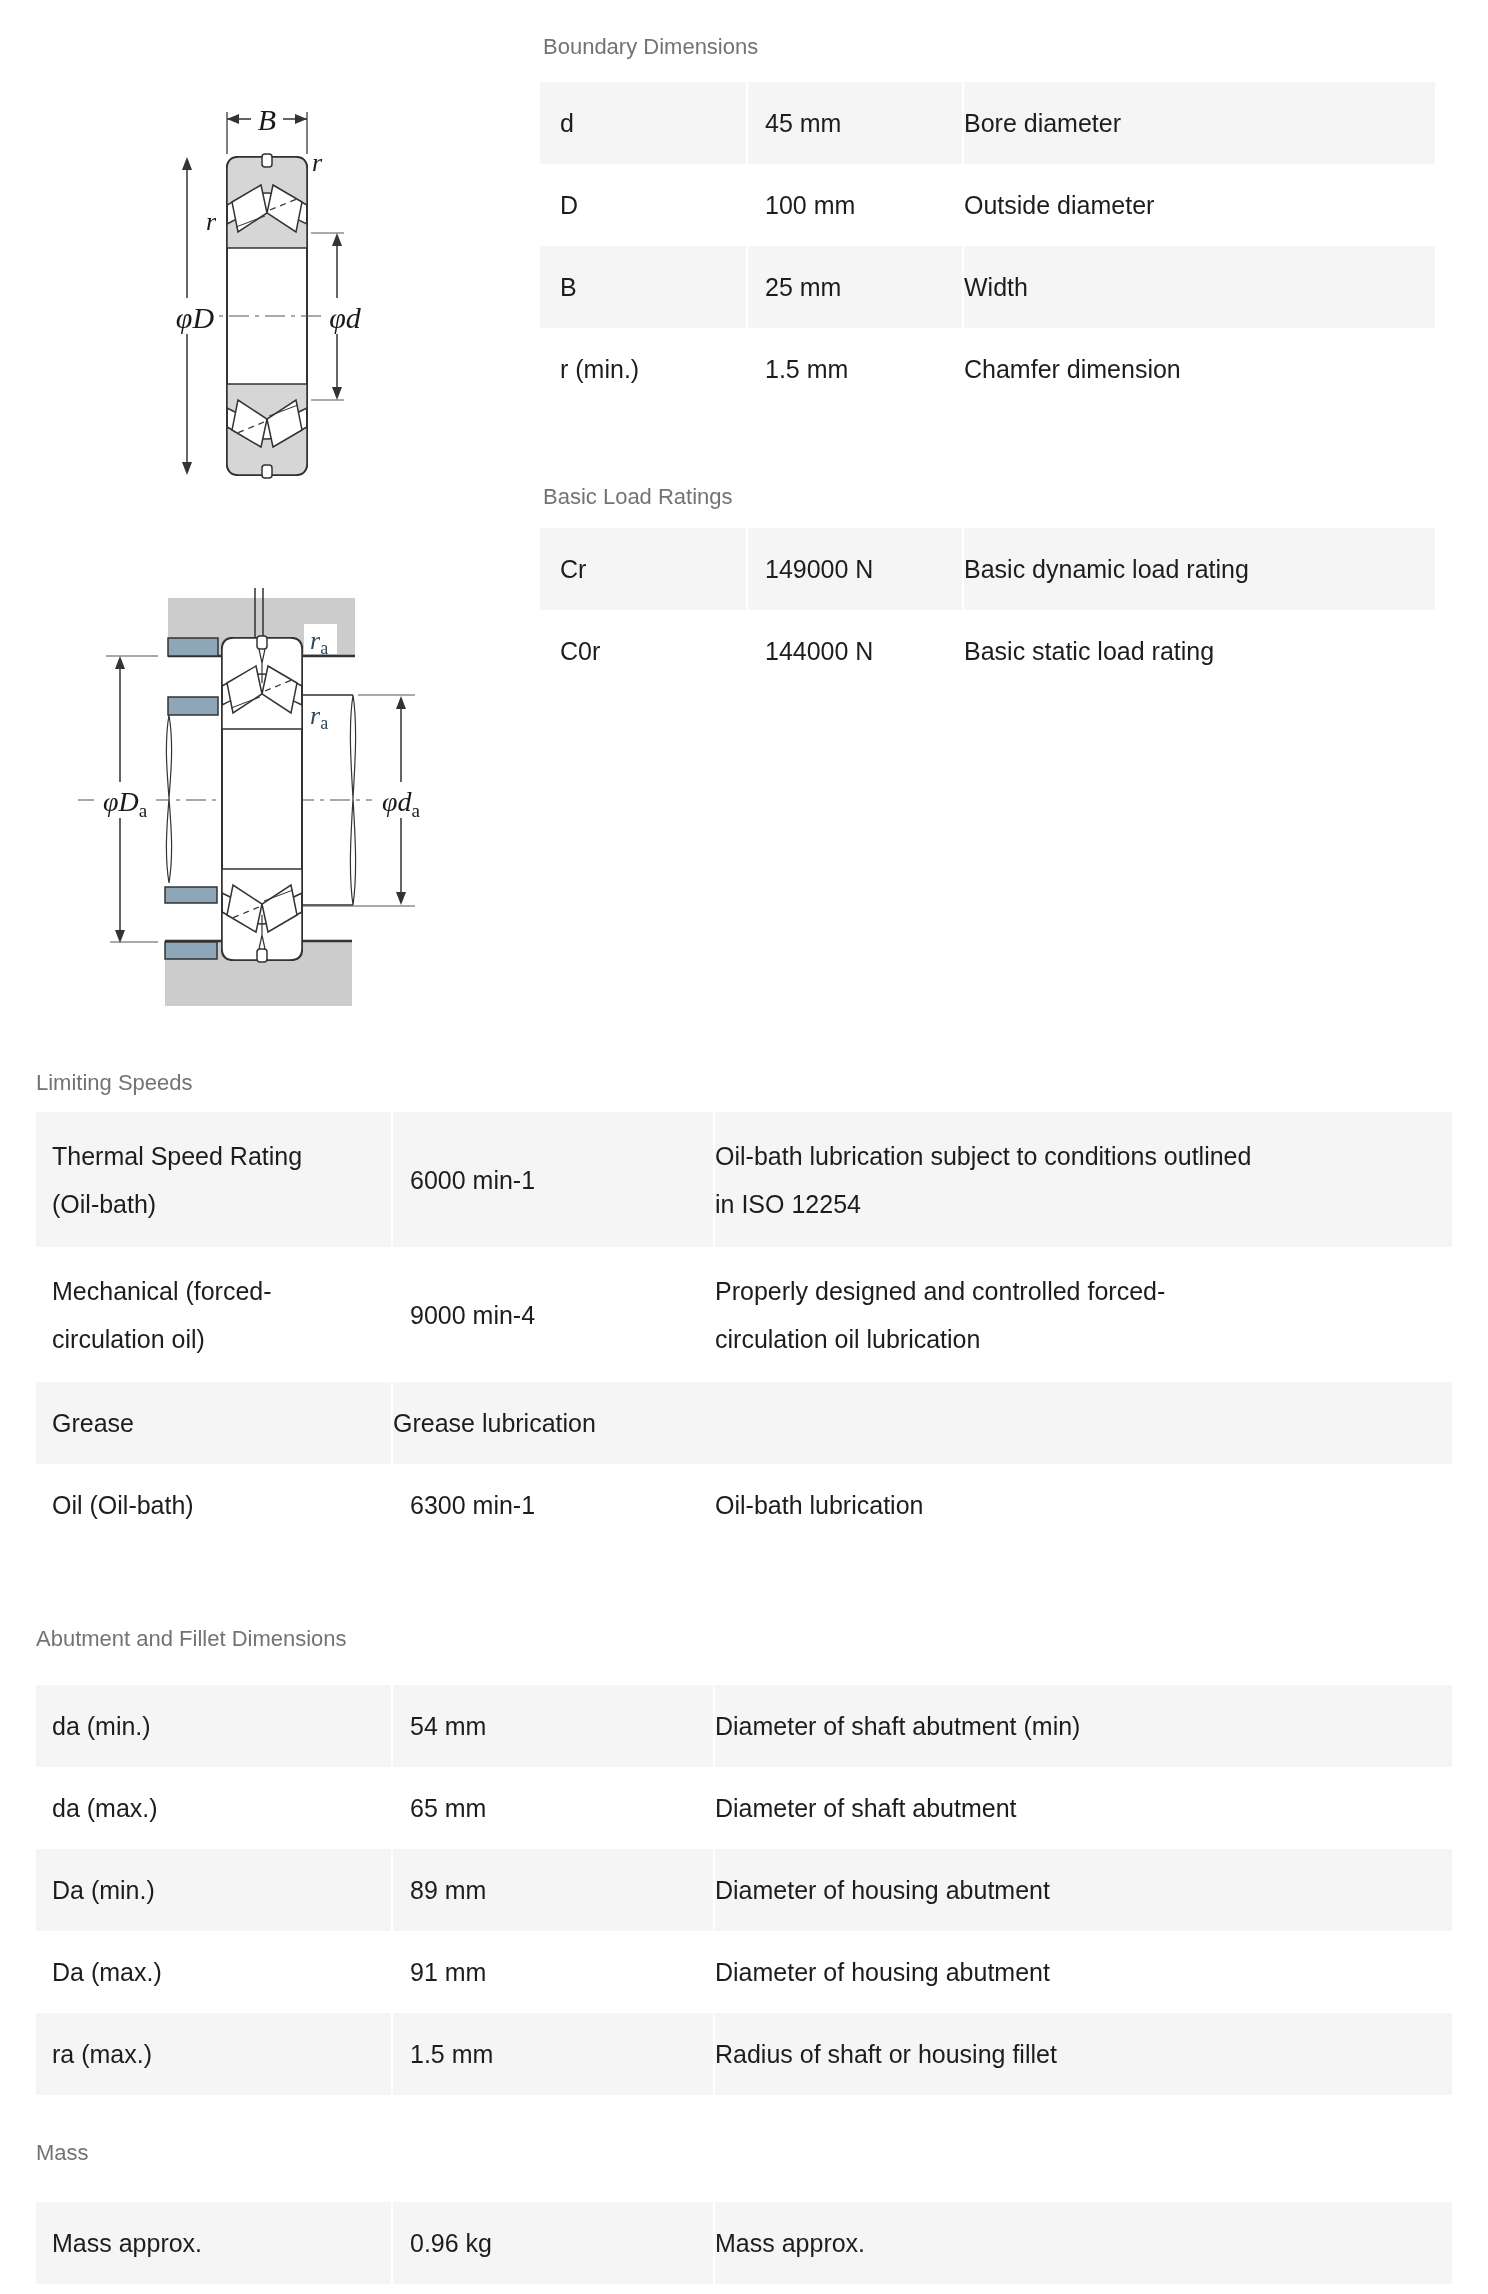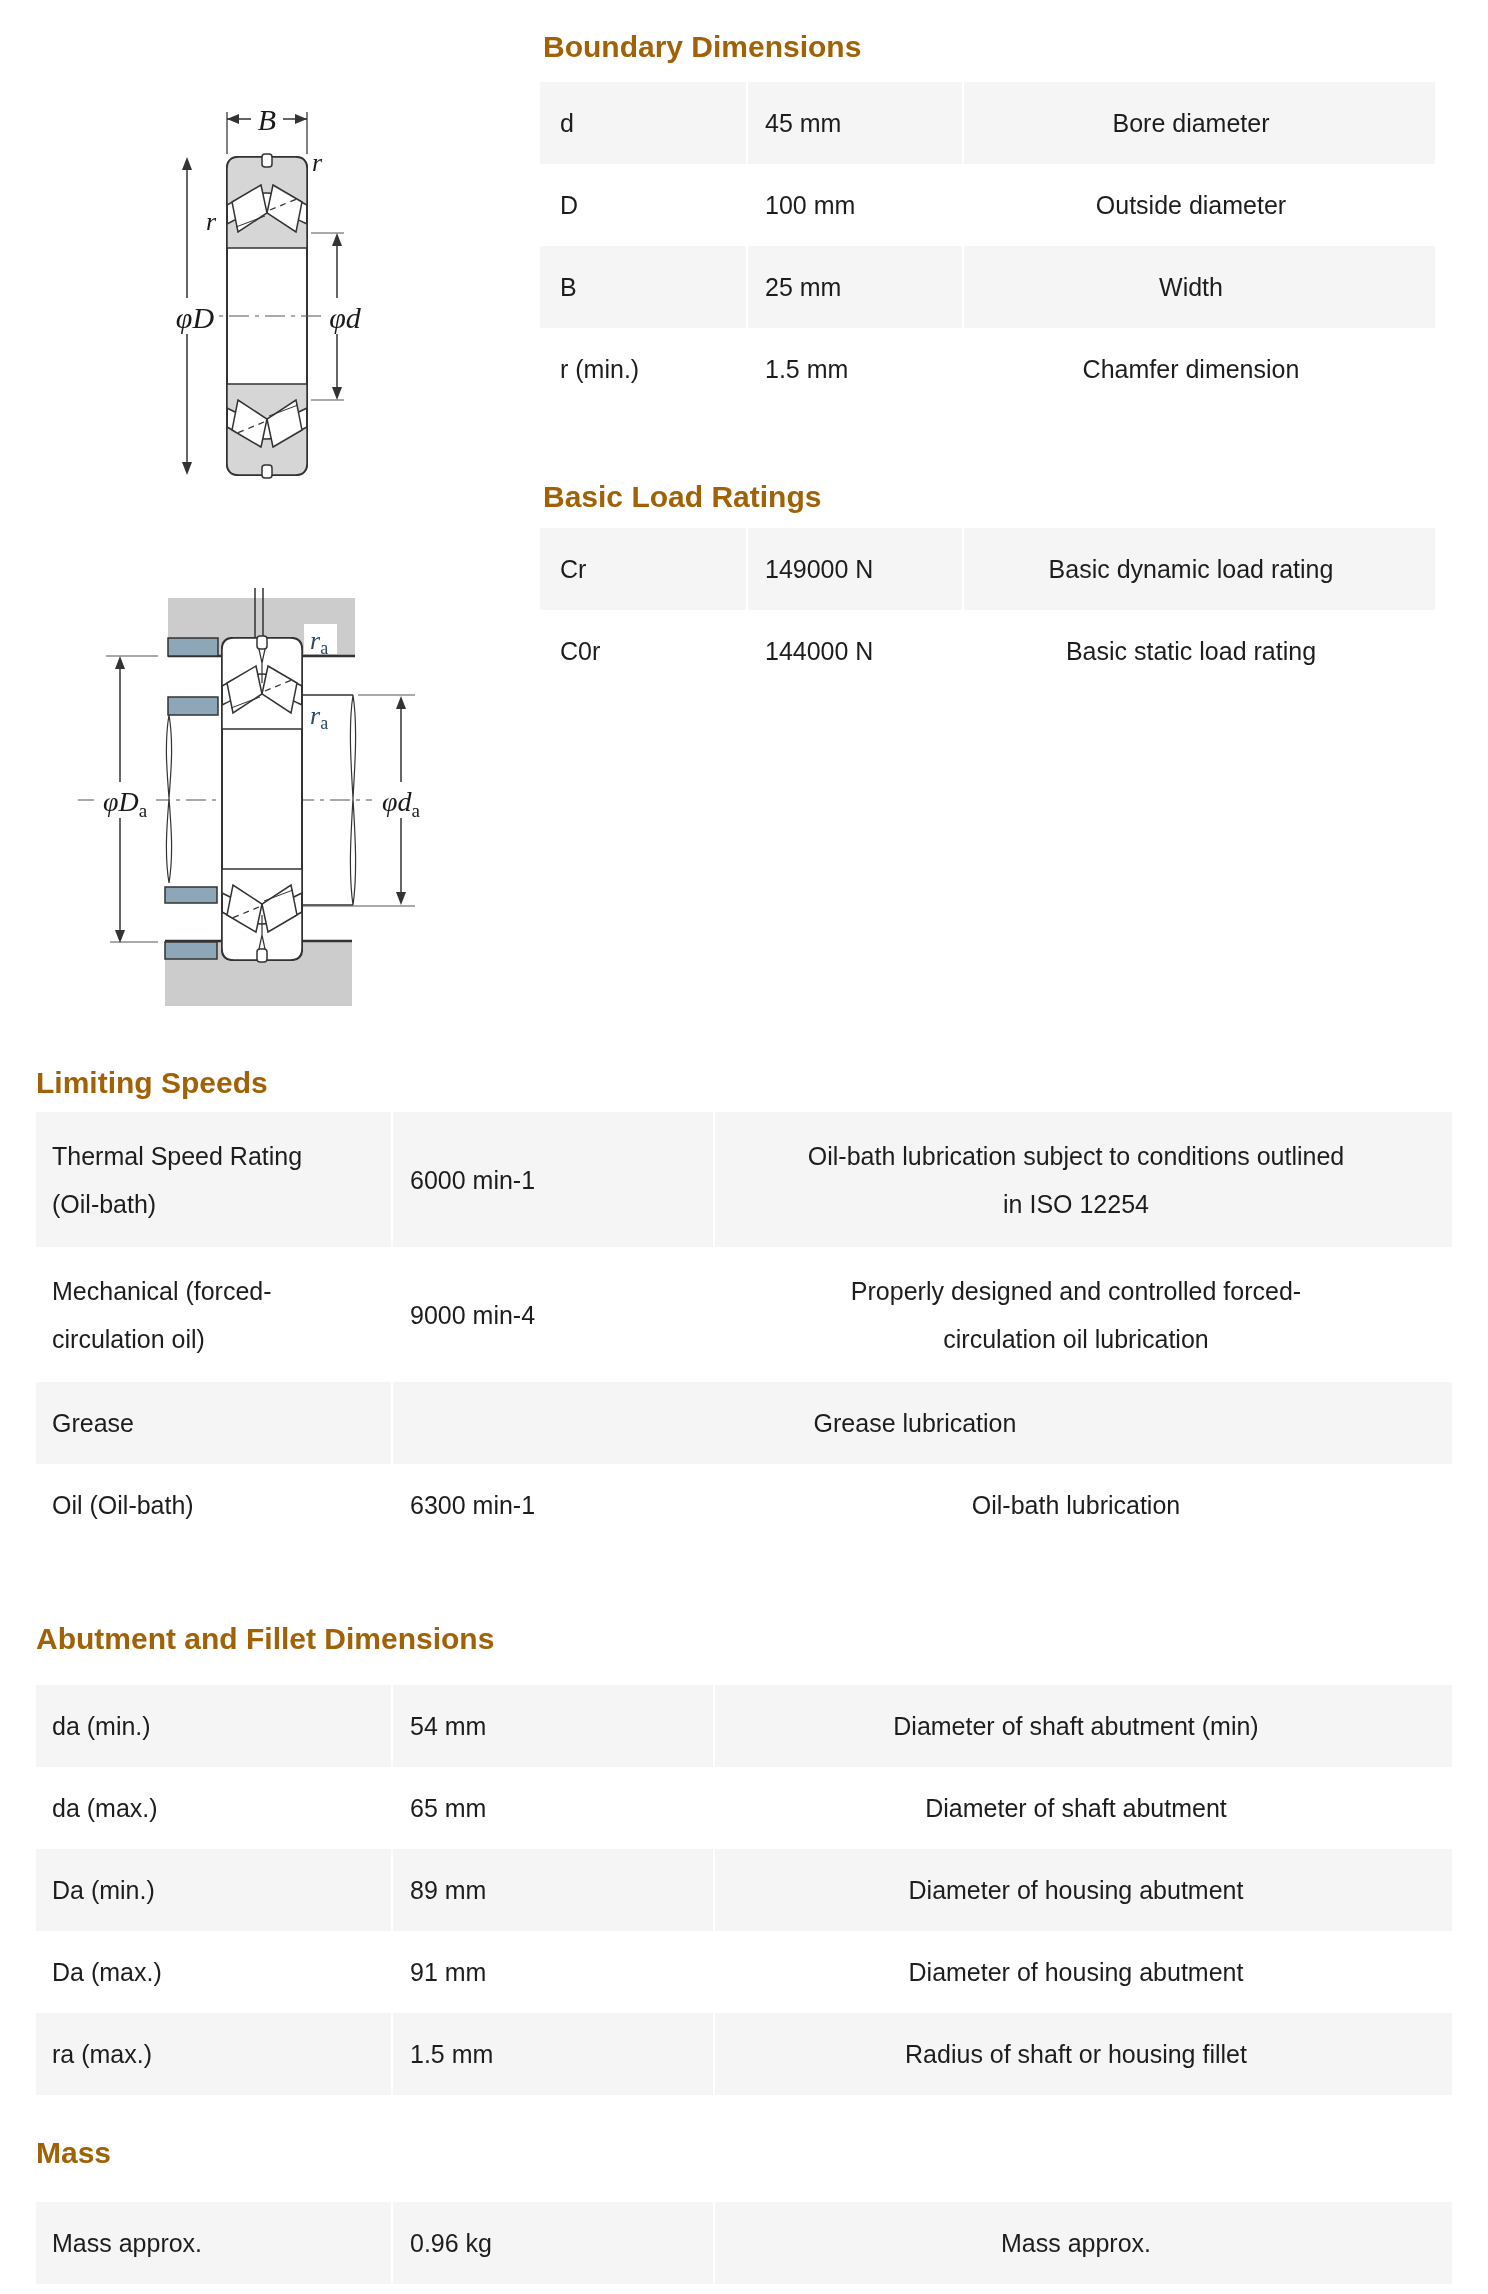--- a/index.html
+++ b/index.html
@@ -1,34 +1,34 @@
 <!DOCTYPE html>
 <html><head>
 <meta charset="utf-8">
 <style>
   html,body { margin:0; padding:0; background:#ffffff; }
   #page {
     position:relative; width:1488px; height:2294px; background:#fff;
     font-family:"Liberation Sans", sans-serif; color:#1d1d1d; overflow:hidden;
   }
   .heading {
-    position:absolute; font-size:30px; font-weight:bold; color:#a16207;
+    position:absolute; font-size:22px; font-weight:normal; color:#737373;
     line-height:34px; white-space:nowrap;
   }
   .spec-table { position:absolute; }
   .spec-row { display:flex; width:100%; }
   .h82  { height:82px; }
   .h135 { height:135px; }
   .cell {
     box-sizing:border-box; display:flex; flex-direction:column; justify-content:center;
     font-size:25px; line-height:48px; white-space:pre-line; background:transparent;
   }
   .stripe .cell { background:#f5f5f5; }
   .c2,.c3 { margin-left:2px; }
-  .c3 { flex:1; text-align:center; }
+  .c3 { flex:1; text-align:left; }
   
   .narrow { width:895px; }
   .narrow .c1 { width:206px; padding-left:20px; }
   .narrow .c2 { width:214px; padding-left:17px; }
   .narrow .c3 { padding-right:17px; }
   
   .wide { width:1416px; }
   .wide .c1 { width:355px; padding-left:16px; }
   .wide .c2 { width:320px; padding-left:17px; }
   .wide .c3 { padding-right:15px; }

